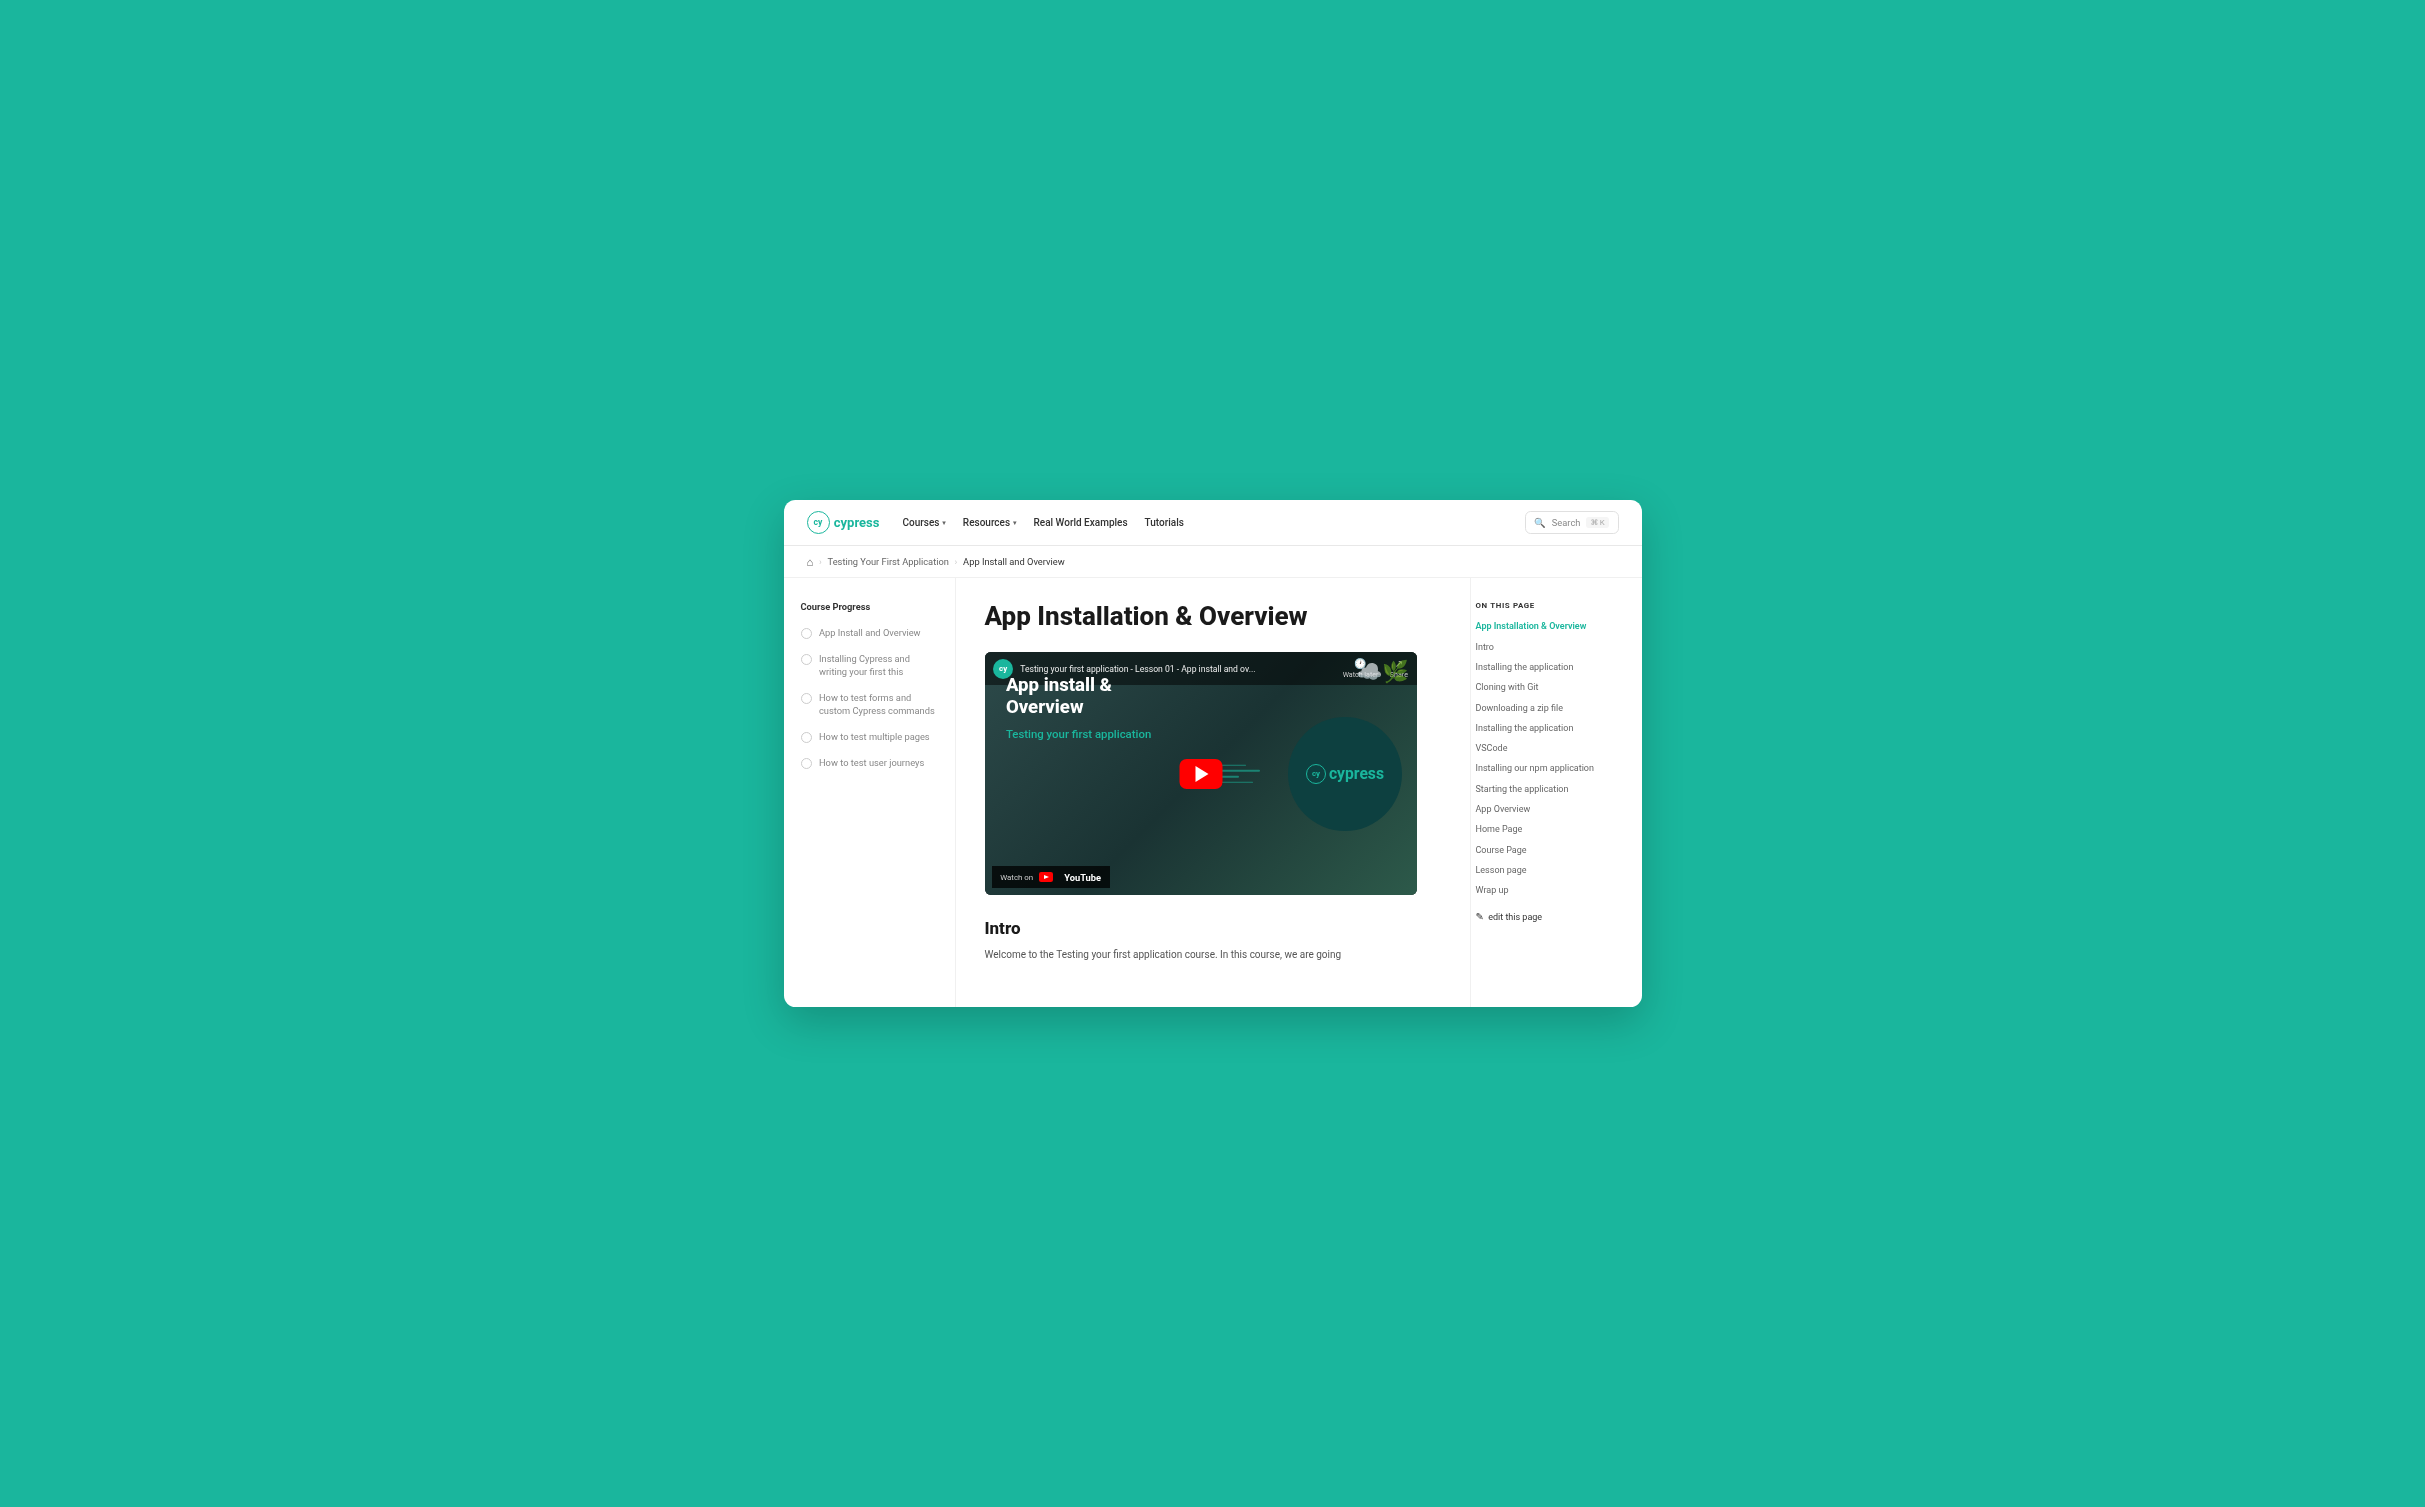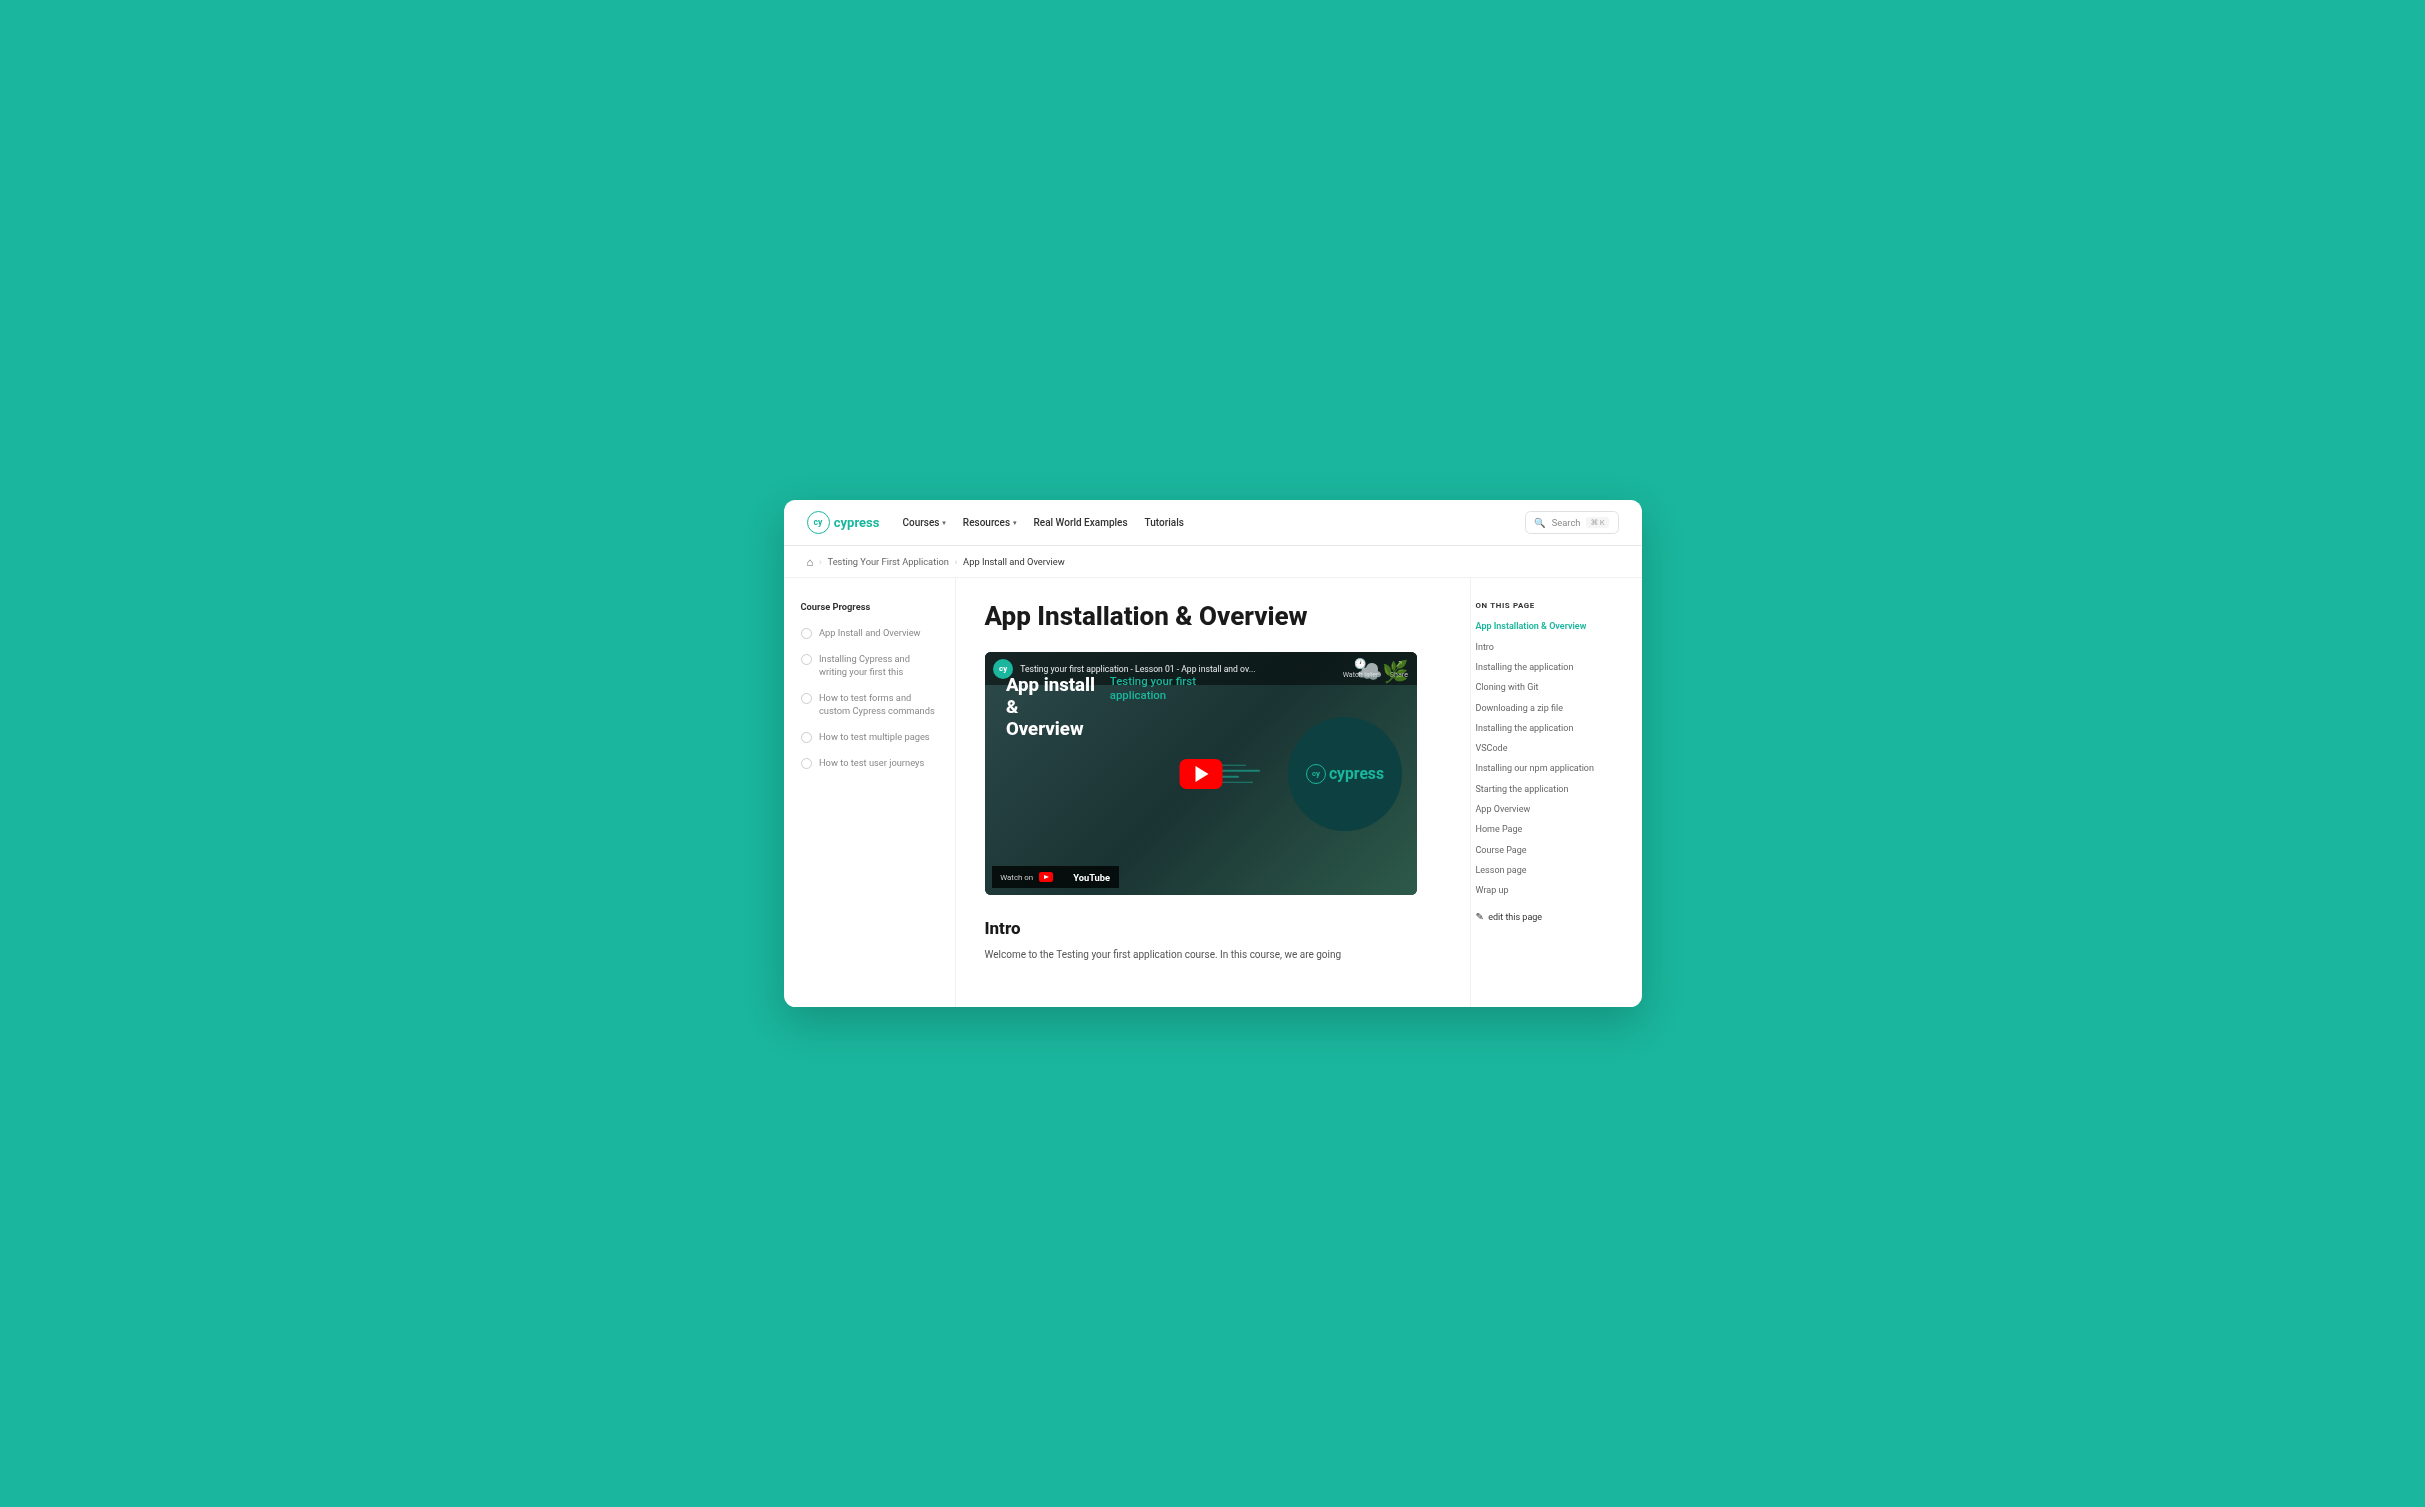--- a/index.html
+++ b/index.html
@@ -175,21 +175,21 @@
       justify-content: center;
     }
     .video-overlay {
       position: absolute;
       inset: 0;
       display: flex;
     }
     .video-left {
       flex: 1;
       display: flex;
-      flex-direction: row;
+      flex-direction: column;
       padding: 21.4px;
     }
     .video-left-title {
       font-size: 18.6px;
       font-weight: 800;
       color: #fff;
       line-height: 1.2;
       margin-bottom: 8.6px;
     }
     .video-left-sub {
@@ -318,21 +318,21 @@
       align-items: center;
       gap: 5.7px;
     }
     .watch-on {
       font-size: 7.9px;
       color: #ccc;
     }
     .yt-logo {
       display: flex;
       align-items: center;
-      gap: 20px;
+      gap: 11px;
       font-size: 9.3px;
       color: #fff;
       font-weight: 700;
     }
     .yt-icon {
       width: 14.3px;
       height: 10px;
       background: #ff0000;
       border-radius: 2.1px;
       display: flex;

